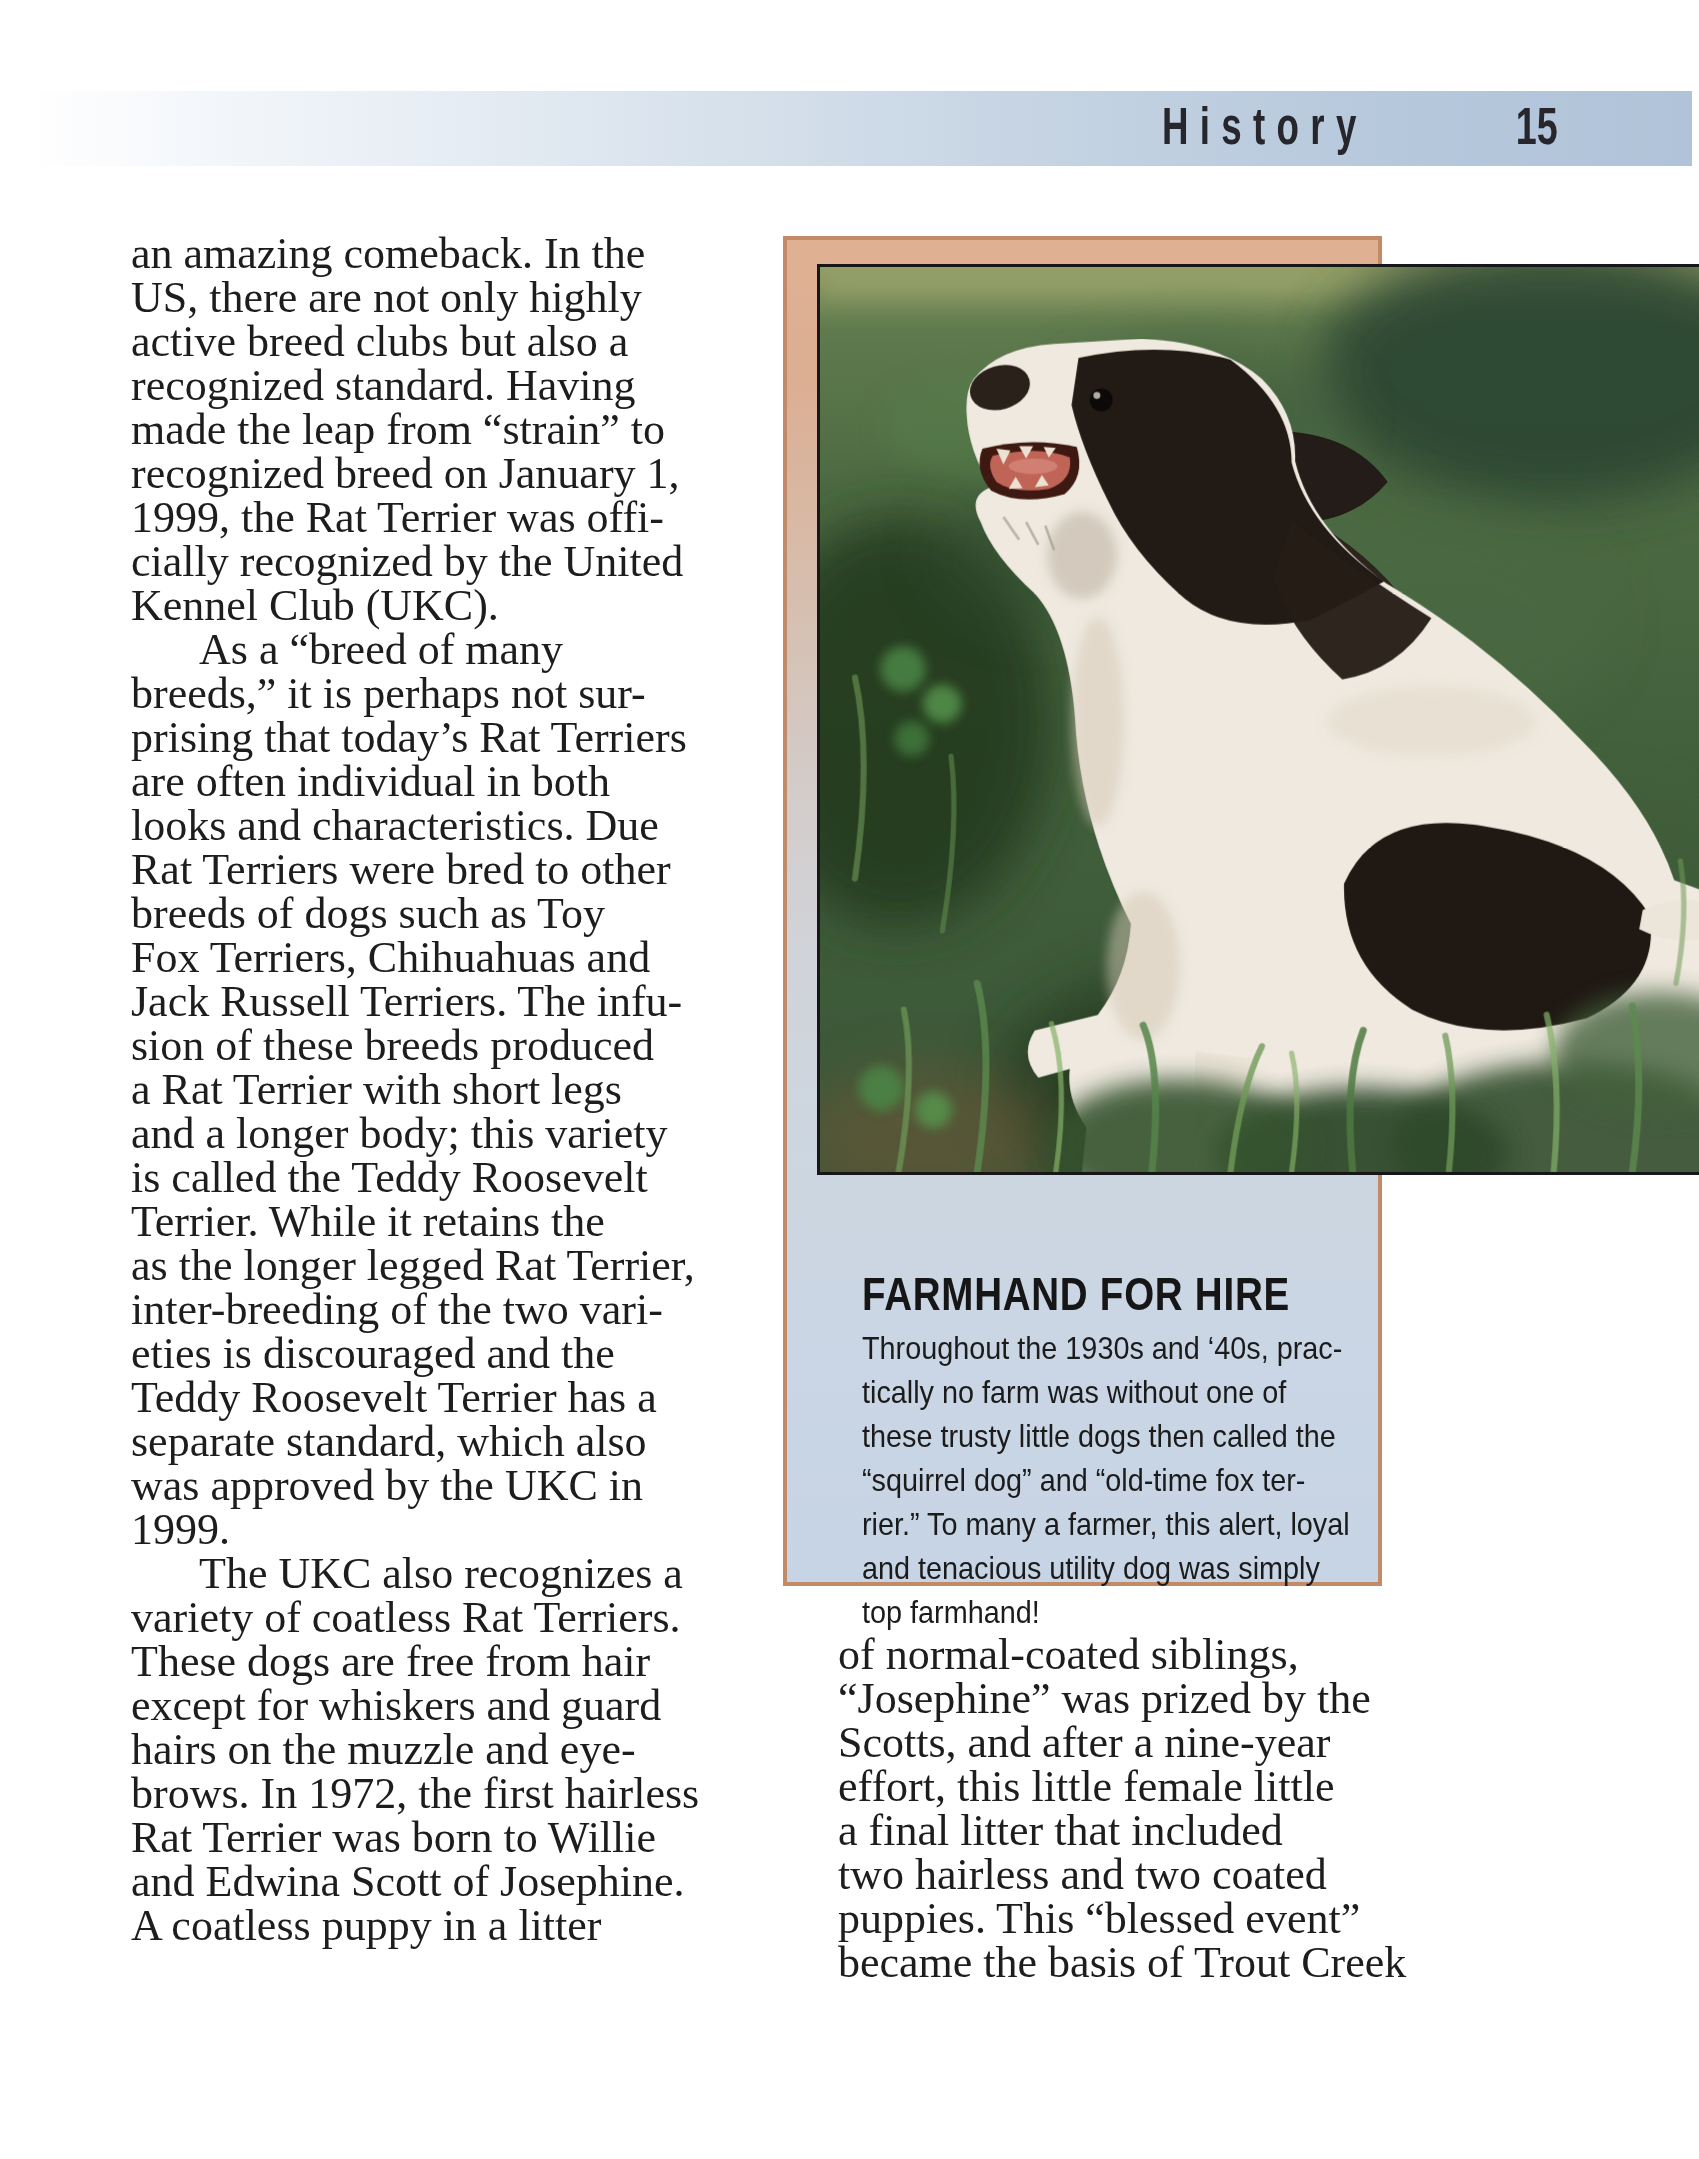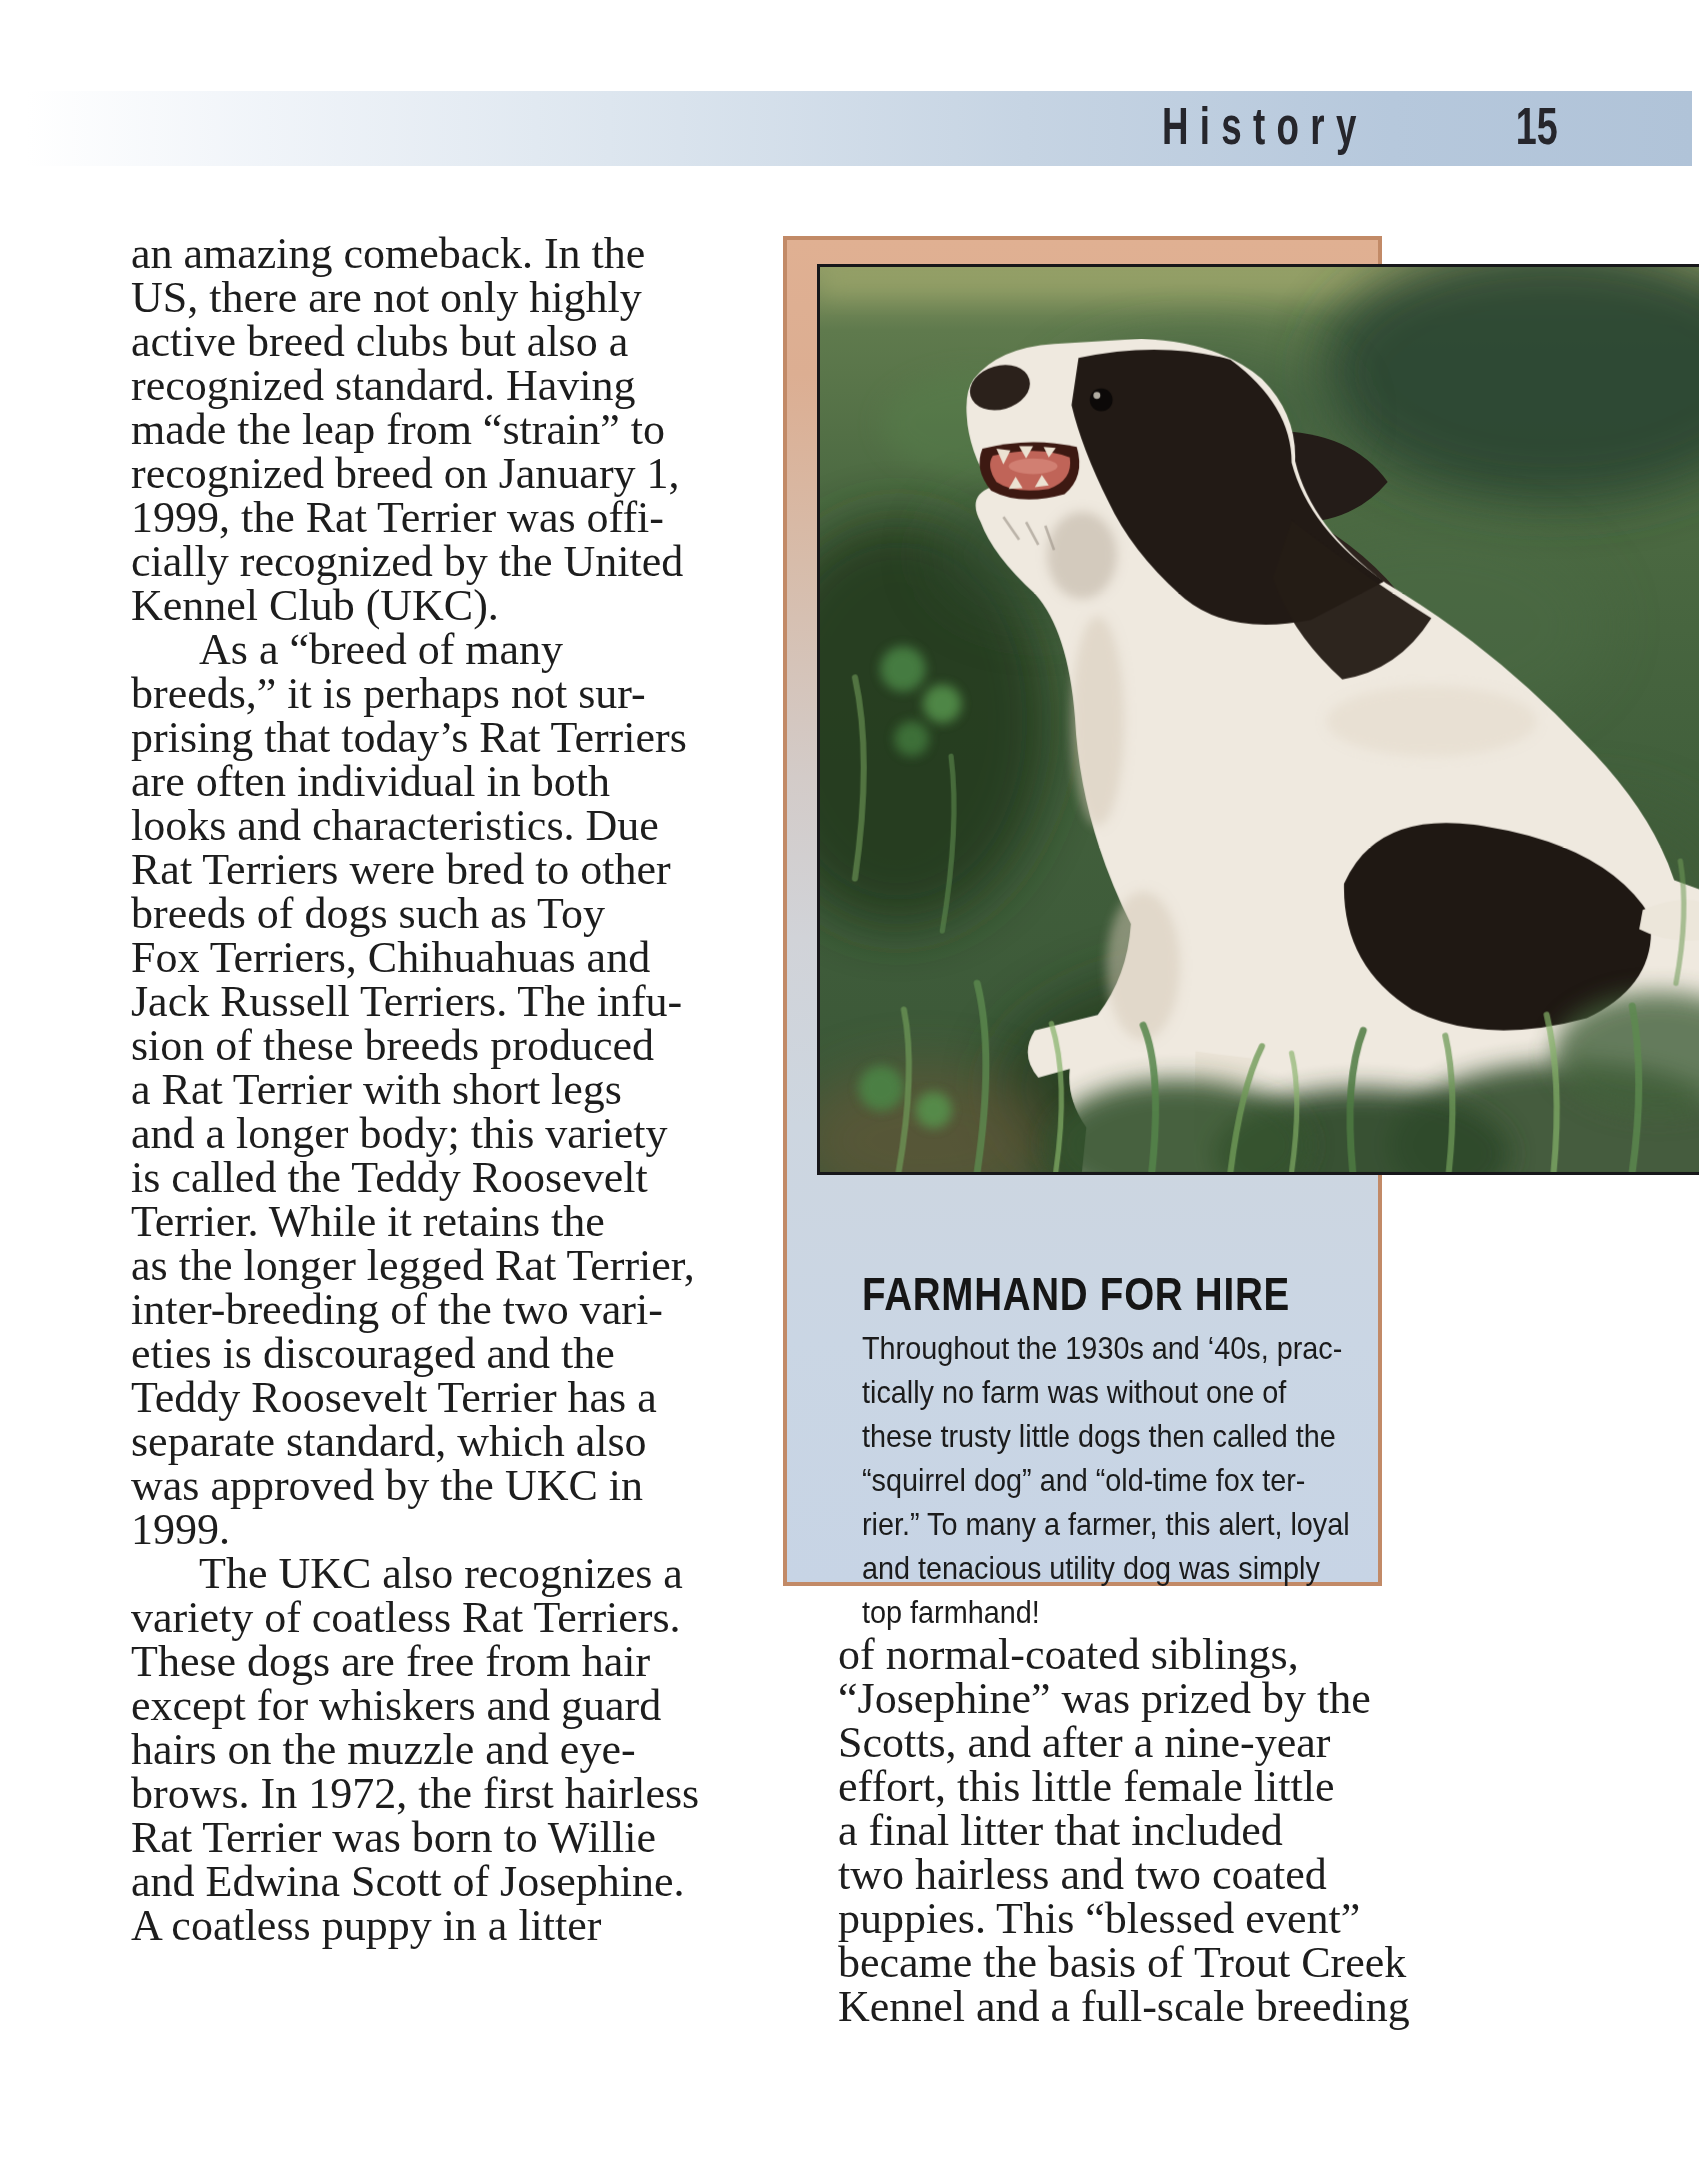--- a/index.html
+++ b/index.html
@@ -233,17 +233,16 @@
 
   <div class="col col-right">
       <div class="bl">of normal-coated siblings,</div>
       <div class="bl">“Josephine” was prized by the</div>
       <div class="bl">Scotts, and after a nine-year</div>
       <div class="bl">effort, this little female little</div>
       <div class="bl">a final litter that included</div>
       <div class="bl">two hairless and two coated</div>
       <div class="bl">puppies. This “blessed event”</div>
       <div class="bl">became the basis of Trout Creek</div>
-      <div class="bl">Kennel and a full-scale breeding</div>
     </div>
 
 </div>
 
 
 </body></html>

